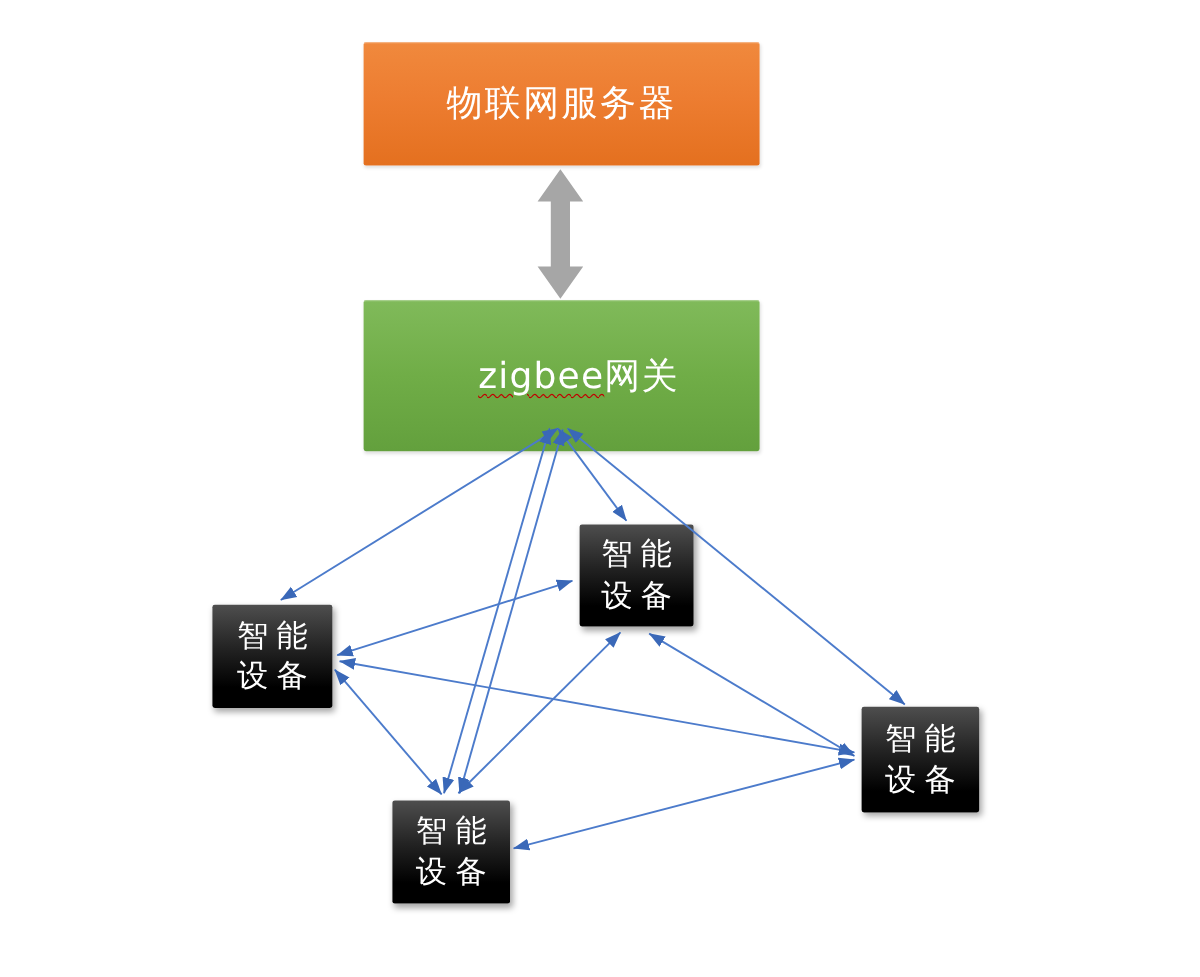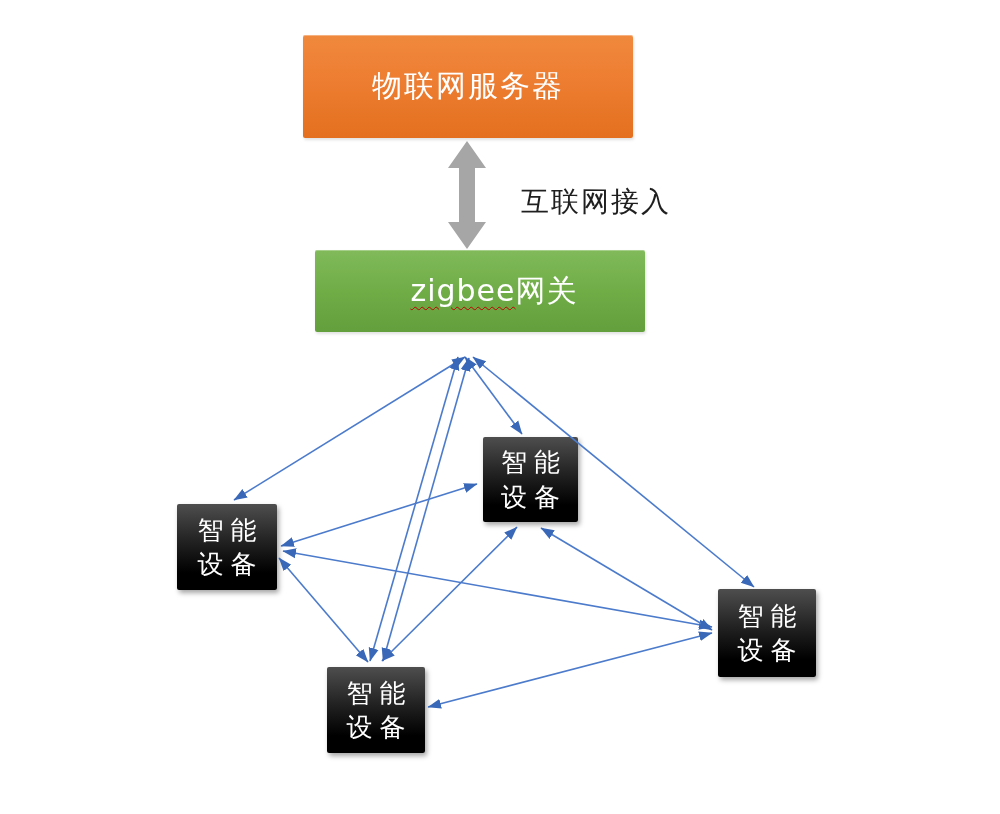--- a/index.html
+++ b/index.html
@@ -11,21 +11,21 @@
     position:absolute;display:flex;flex-direction:column;align-items:center;justify-content:center;
     box-sizing:border-box;text-align:center;
   }
   .server{
     left:303px;top:35px;width:330px;height:103px;border-radius:2px;
     background:linear-gradient(180deg,#f0893d 0%,#ed7d31 45%,#e4701f 100%);
     box-shadow:inset 0 1px 0 rgba(255,255,255,.35), 1px 2px 3px rgba(0,0,0,.12);
     color:#ffffff;font-size:30px;letter-spacing:2px;
   }
   .gateway{
-    left:315px;top:250px;width:330px;height:82px;border-radius:2px;
+    left:303px;top:250px;width:330px;height:126px;border-radius:2px;
     background:linear-gradient(180deg,#80ba5a 0%,#70ad47 50%,#63a03d 100%);
     box-shadow:inset 0 1px 0 rgba(255,255,255,.3), 1px 2px 3px rgba(0,0,0,.12);
     color:#ffffff;font-size:30px;letter-spacing:1px;padding-left:28px;
   }
   .device{
     width:98px;height:86px;border-radius:2px;
     background:linear-gradient(180deg,#4e4e4e 0%,#232323 42%,#000000 80%);
     box-shadow:2px 3px 5px rgba(0,0,0,.35);
     color:#ffffff;font-size:26px;line-height:1.32;letter-spacing:7px;
   }
@@ -51,21 +51,20 @@
 <div class="canvas">
 
   <div class="box server">
     <span>物联网服务器</span>
   </div>
 
   <div class="box gateway">
     <span><span class="wavy">zigbee</span><span>网关</span></span>
   </div>
 
-  <div class="floating-label internet-label">互联网接入</div>
 
 
   <div class="box device device-center">
     <span>智能</span>
     <span>设备</span>
   </div>
   <div class="box device device-left">
     <span>智能</span>
     <span>设备</span>
   </div>

